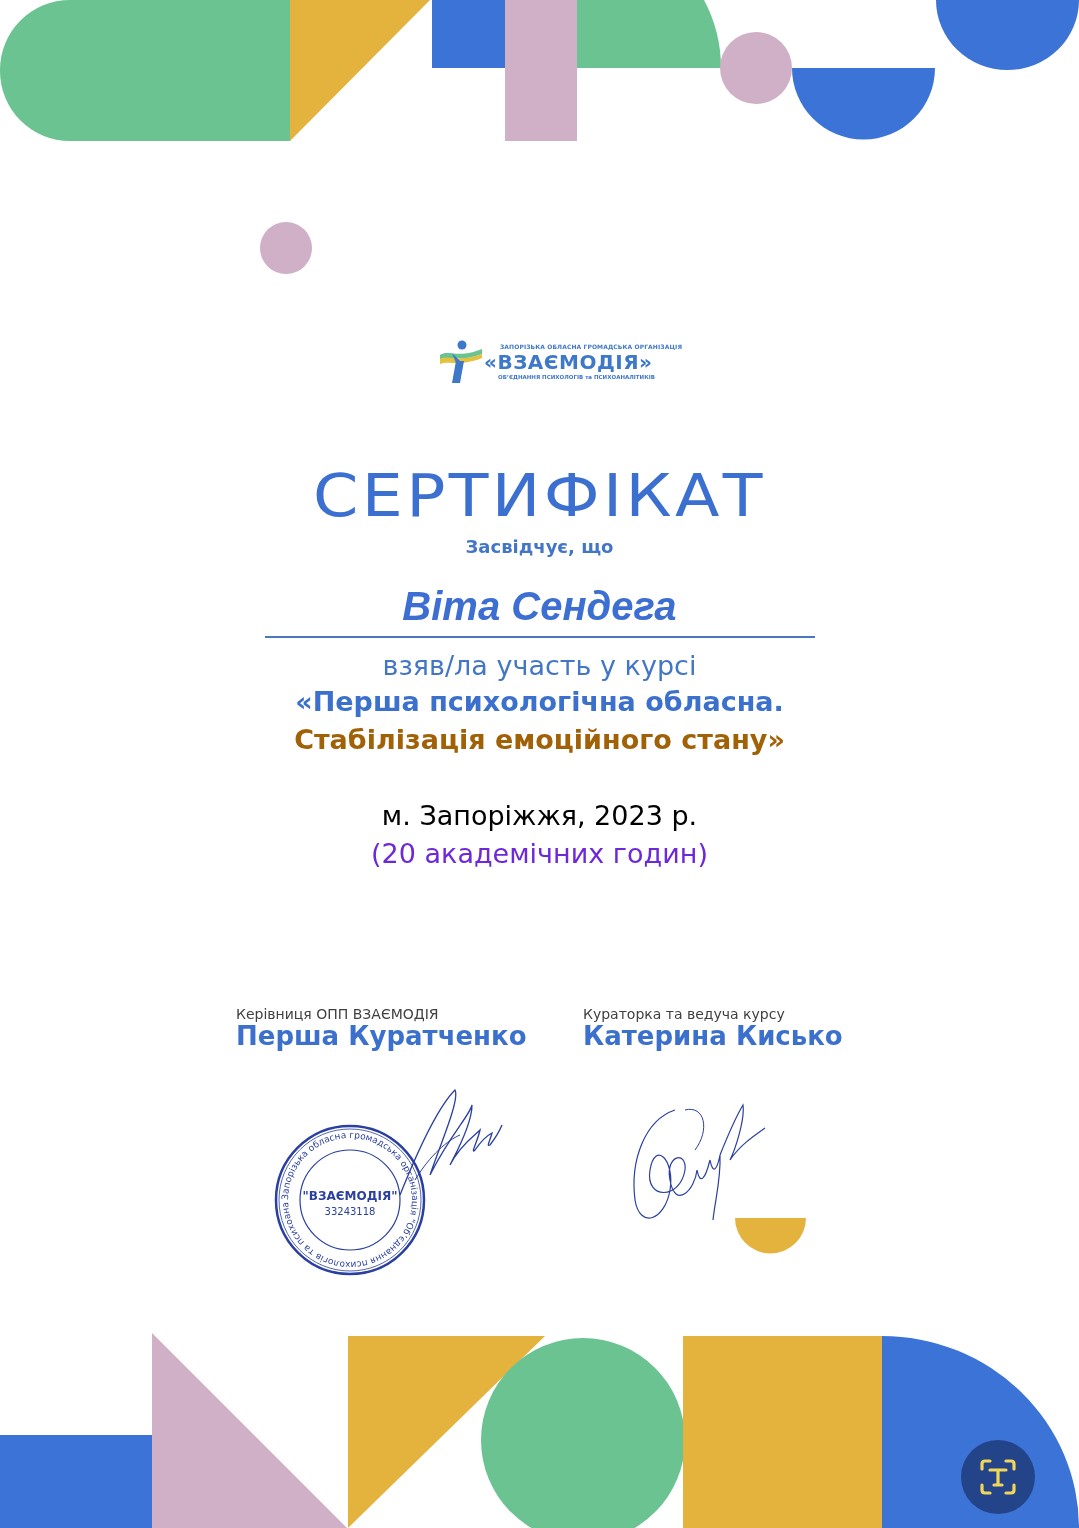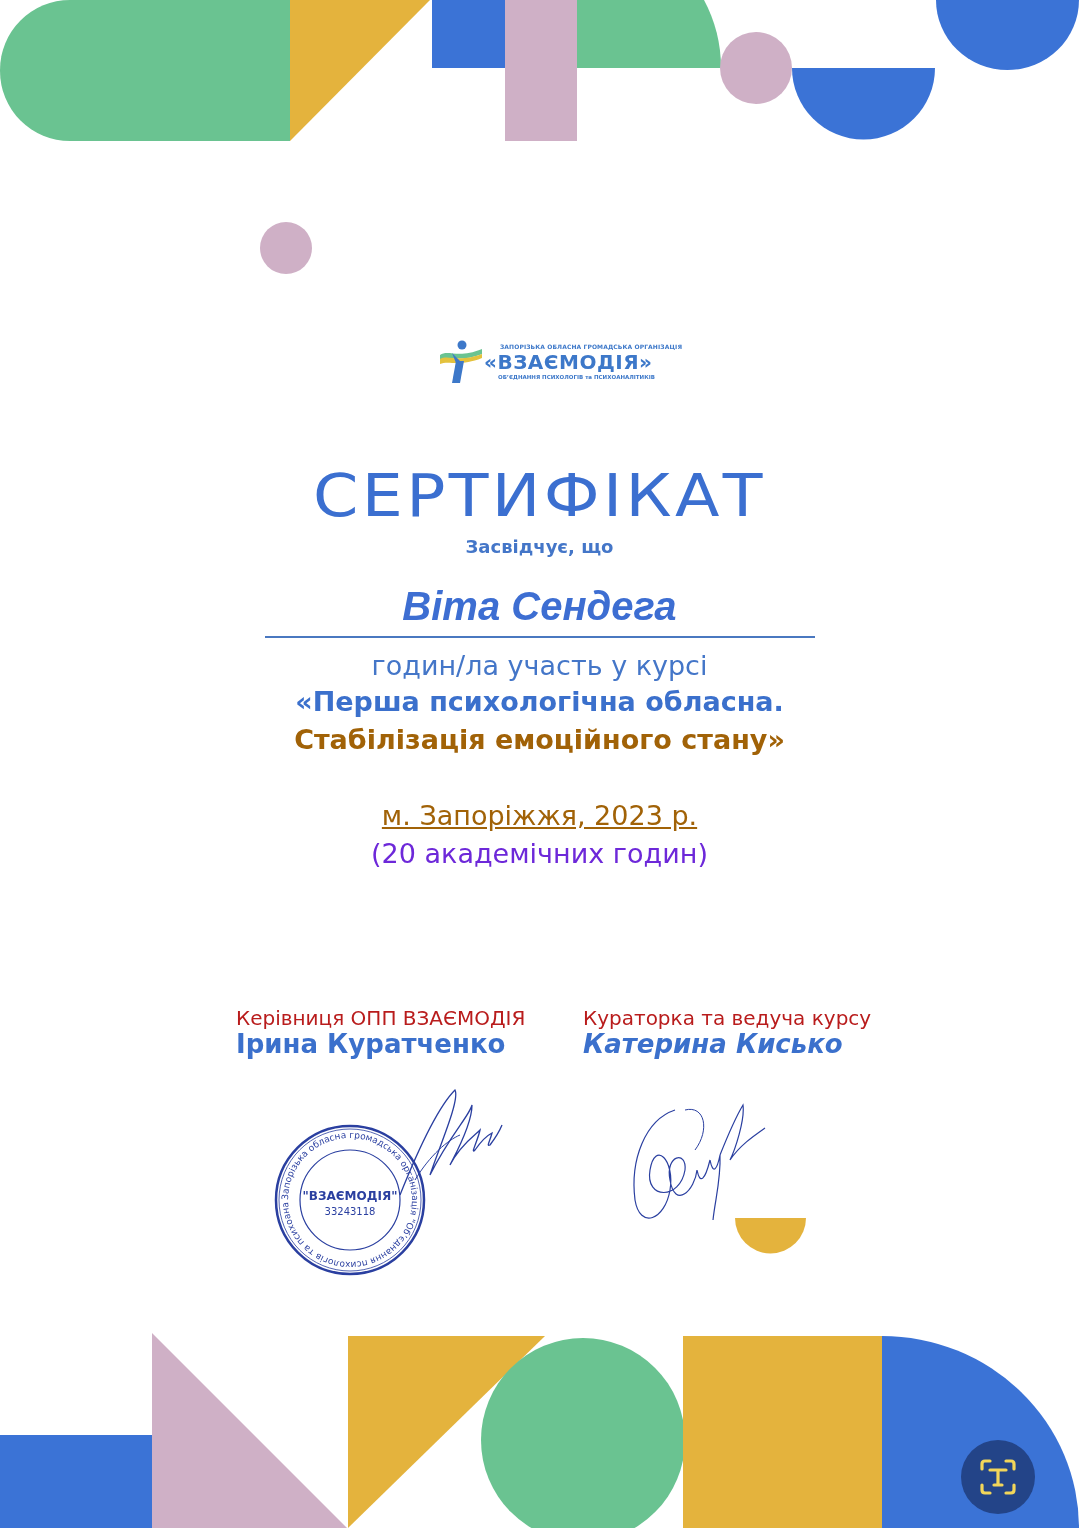--- a/index.html
+++ b/index.html
@@ -21,24 +21,24 @@
       top: 462px; font-size: 58px; letter-spacing: 3px; font-weight: normal;
       font-family: "DejaVu Sans", sans-serif; color: #3b6fd0;
       transform: scaleX(1.12); transform-origin: center;
     }
     #certifies { top: 536px; font-size: 18px; font-weight: bold; color: #4476c8; }
     #recipient { top: 584px; font-size: 40px; font-weight: bold; font-style: italic; color: #3d6ed2; font-family: "Liberation Sans", sans-serif; }
     #underline { left: 265px; top: 636px; width: 550px; height: 2px; background: #4a78c0; }
     #participated { top: 650px; font-size: 27px; color: #4476c8; }
     #course-1 { top: 686px; font-size: 27px; font-weight: bold; color: #3b70cc; }
     #course-2 { top: 724px; font-size: 27px; font-weight: bold; color: #a16207; }
-    #city { top: 800px; font-size: 27px; color: #a16207; text-decoration: underline; }
+    #city { top: 800px; font-size: 27px; color: #000000; }
     #hours { top: 838px; font-size: 27px; color: #6d28d9; }
 
-    .sig-role { font-size: 20px; color: #b91c1c; white-space: nowrap; }
+    .sig-role { font-size: 14px; color: #404040; white-space: nowrap; }
     .sig-name { font-size: 26px; font-weight: bold; color: #3b70cc; white-space: nowrap; }
 
     #ocr-button {
       left: 961px; top: 1440px; width: 74px; height: 74px; border-radius: 50%;
       background: #234488; display: flex; align-items: center; justify-content: center;
       cursor: pointer;
     }
   </style>
 </head>
 <body>
@@ -75,33 +75,33 @@
   </svg>
   <div class="abs" id="logo-org-small" style="left:62px;top:4px;white-space:nowrap;">ЗАПОРІЗЬКА ОБЛАСНА ГРОМАДСЬКА ОРГАНІЗАЦІЯ</div>
   <div class="abs" id="logo-name" style="left:46px;top:13px;white-space:nowrap;">«ВЗАЄМОДІЯ»</div>
   <div class="abs" id="logo-sub" style="left:60px;top:35px;white-space:nowrap;">ОБʼЄДНАННЯ ПСИХОЛОГІВ та ПСИХОАНАЛІТИКІВ</div>
 </div>
 
 <div class="abs center" id="title">СЕРТИФІКАТ</div>
 <div class="abs center" id="certifies">Засвідчує, що</div>
 <div class="abs center" id="recipient">Віта Сендега</div>
 <div class="abs" id="underline"></div>
-<div class="abs center" id="participated">годин/ла участь у курсі</div>
+<div class="abs center" id="participated">взяв/ла участь у курсі</div>
 <div class="abs center" id="course-1">«Перша психологічна обласна.</div>
 <div class="abs center" id="course-2">Стабілізація емоційного стану»</div>
 <div class="abs center" id="city">м. Запоріжжя, 2023 р.</div>
 <div class="abs center" id="hours">(20 академічних годин)</div>
 
 <div class="abs" style="left:236px;top:1006px;">
   <div class="sig-role">Керівниця ОПП ВЗАЄМОДІЯ</div>
-  <div class="sig-name" style="margin-top:-1px;">Ірина Куратченко</div>
+  <div class="sig-name" style="margin-top:-1px;">Перша Куратченко</div>
 </div>
 <div class="abs" style="left:583px;top:1006px;">
   <div class="sig-role">Кураторка та ведуча курсу</div>
-  <div class="sig-name" style="margin-top:-1px;font-style:italic;">Катерина Кисько</div>
+  <div class="sig-name" style="margin-top:-1px;">Катерина Кисько</div>
 </div>
 
 <svg class="abs" style="left:270px;top:1120px" width="160" height="160" viewBox="0 0 160 160">
   <defs>
     <path id="ringPath" d="M80 80 m-62 0 a62 62 0 1 1 124 0 a62 62 0 1 1 -124 0"></path>
   </defs>
   <circle cx="80" cy="80" r="74" fill="none" stroke="#2a3fa0" stroke-width="2.5"></circle>
   <circle cx="80" cy="80" r="71" fill="none" stroke="#2a3fa0" stroke-width="0.8"></circle>
   <circle cx="80" cy="80" r="50" fill="none" stroke="#2a3fa0" stroke-width="1.2"></circle>
   <text font-size="9" fill="#2a3fa0" font-family="DejaVu Sans, sans-serif">

